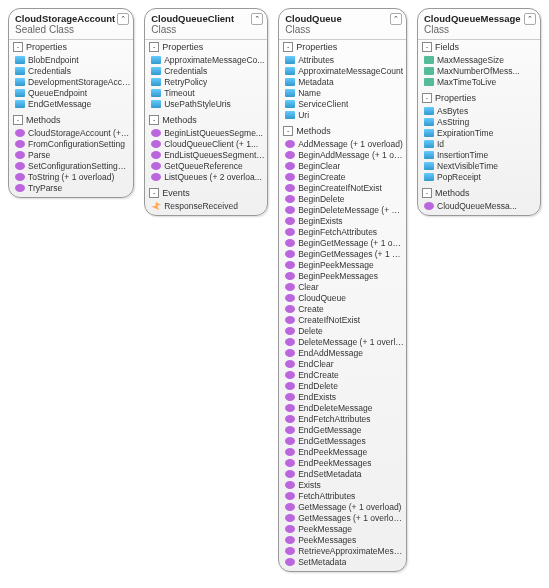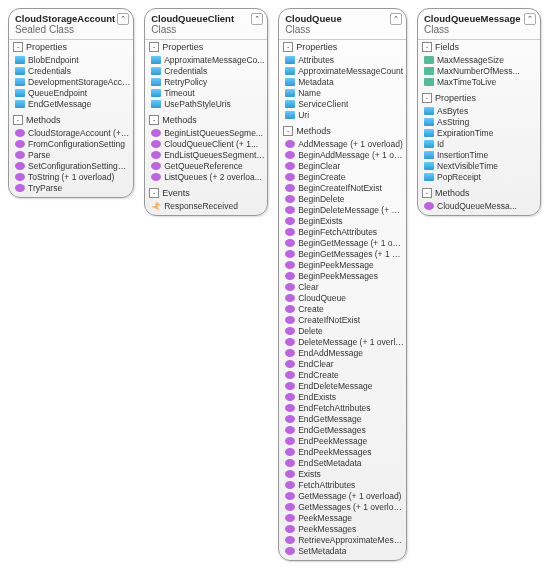--- a/index.html
+++ b/index.html
@@ -278,25 +278,29 @@
       <div class="item">
         <span class="ico ico-method"></span>
         <span class="lbl">EndClear</span>
       </div>
       <div class="item">
         <span class="ico ico-method"></span>
         <span class="lbl">EndCreate</span>
       </div>
       <div class="item">
         <span class="ico ico-method"></span>
+        <span class="lbl">EndDelete</span>
+      </div>
+      <div class="item">
+        <span class="ico ico-method"></span>
+        <span class="lbl">EndExists</span>
+      </div>
+      <div class="item">
+        <span class="ico ico-method"></span>
         <span class="lbl">EndDeleteMessage</span>
-      </div>
-      <div class="item">
-        <span class="ico ico-method"></span>
-        <span class="lbl">EndExists</span>
       </div>
       <div class="item">
         <span class="ico ico-method"></span>
         <span class="lbl">EndFetchAttributes</span>
       </div>
       <div class="item">
         <span class="ico ico-method"></span>
         <span class="lbl">EndGetMessage</span>
       </div>
       <div class="item">

